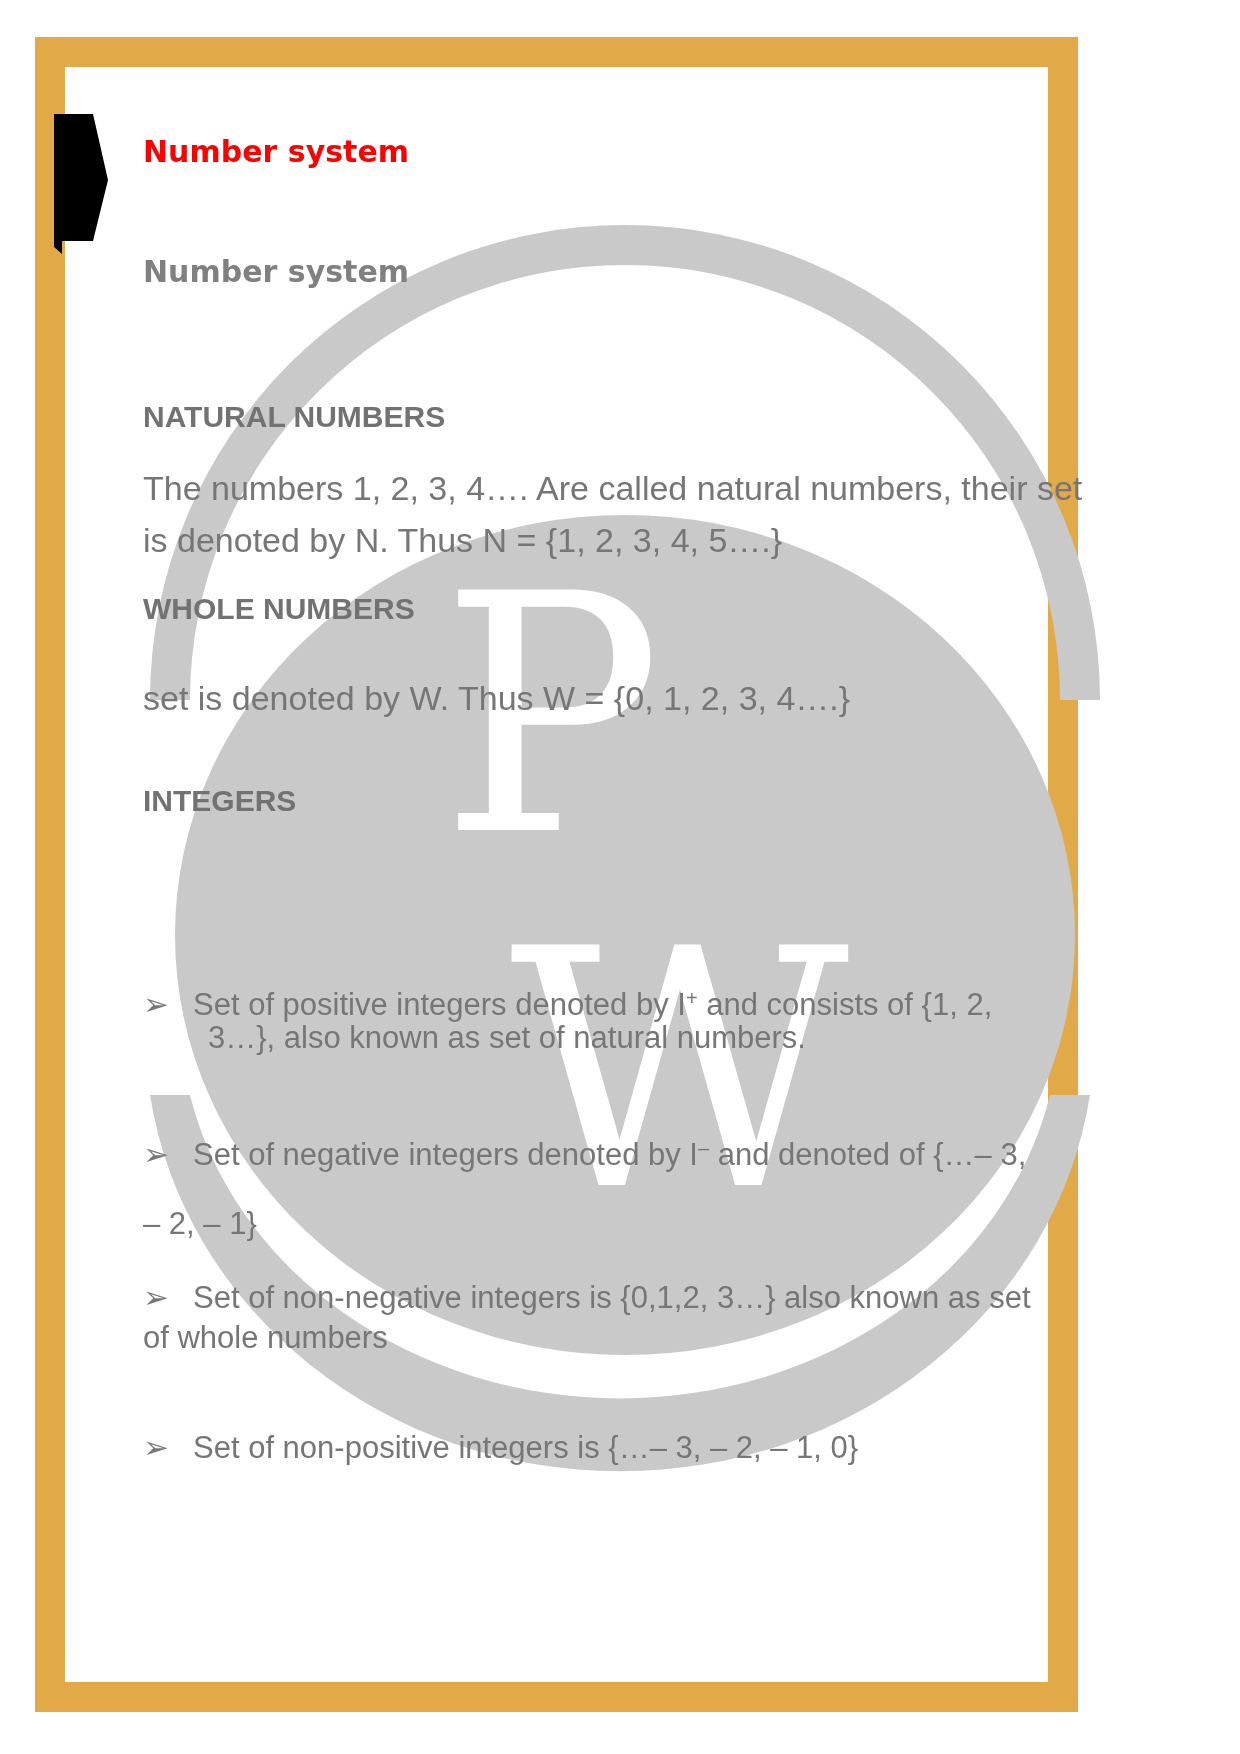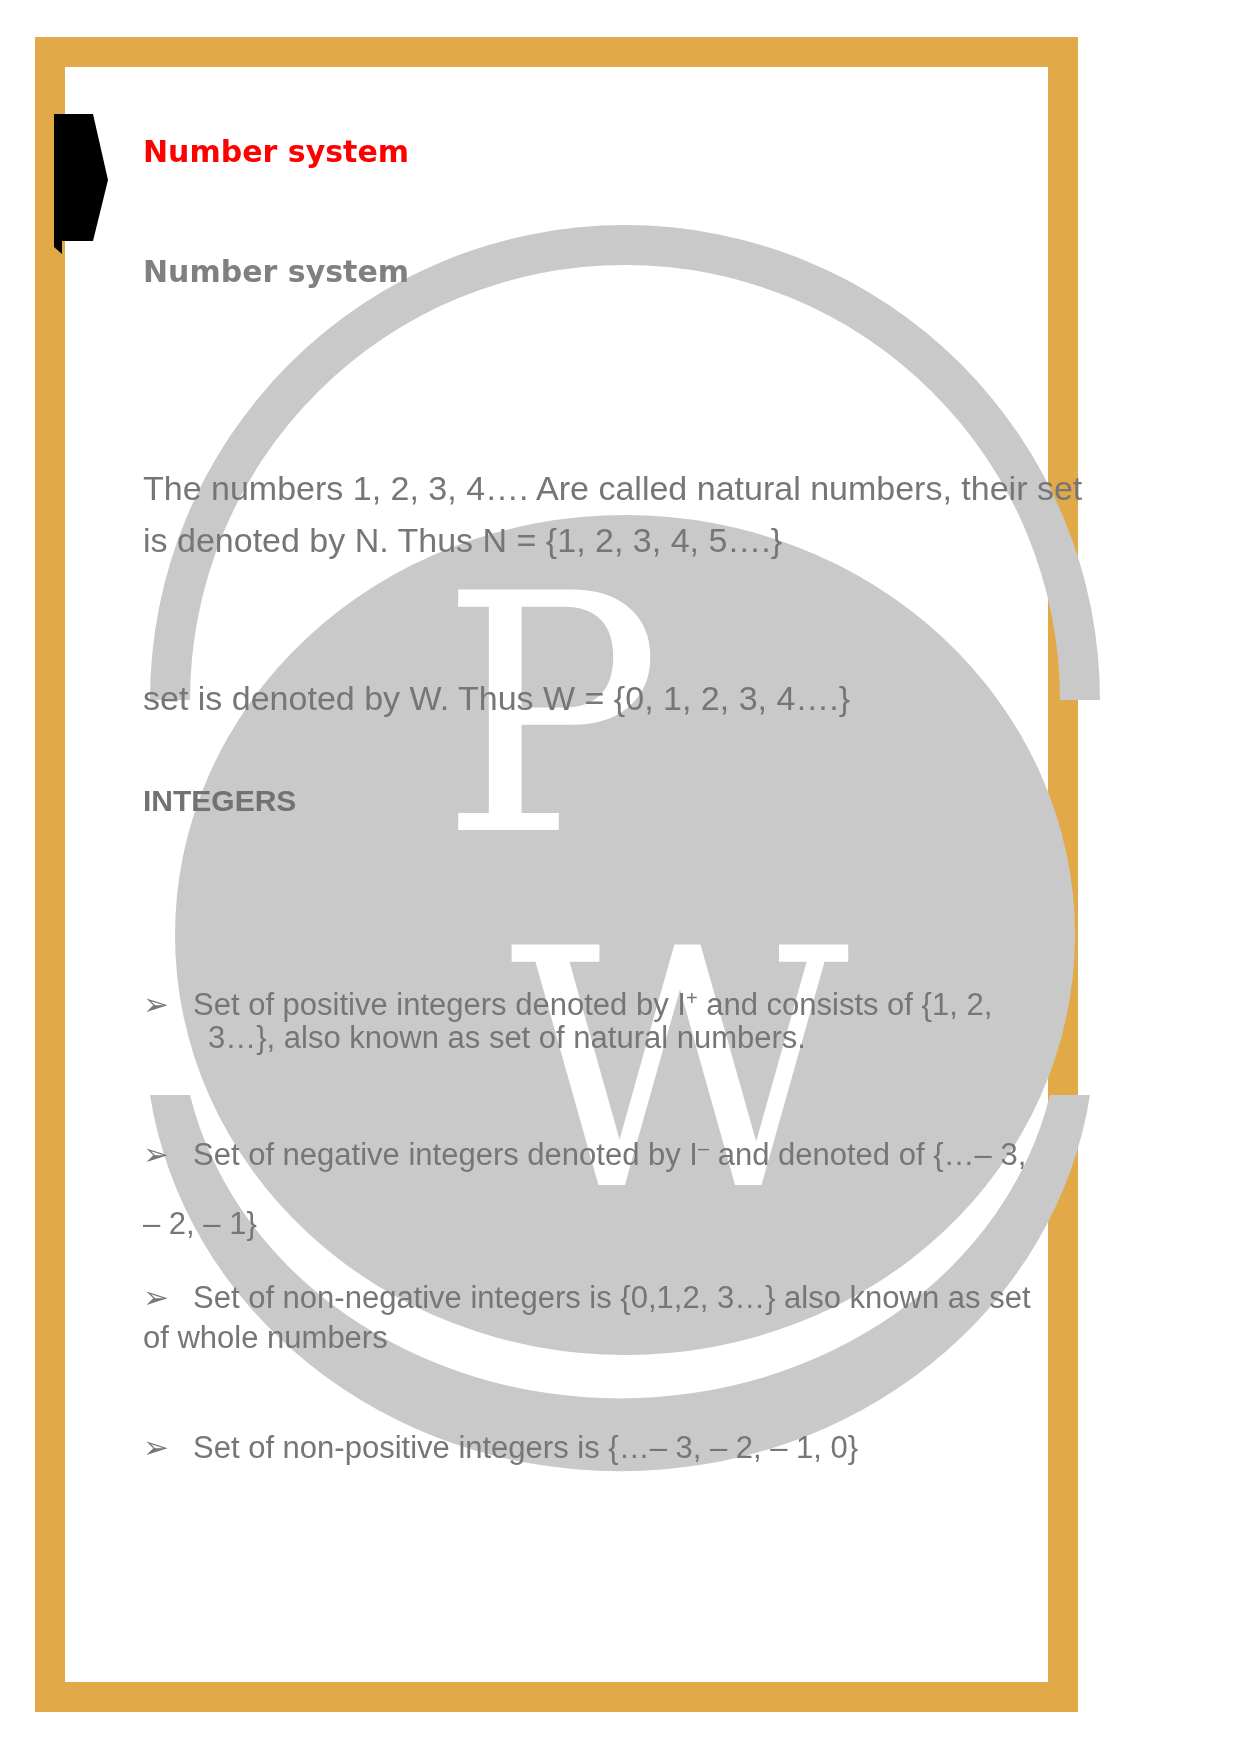--- a/index.html
+++ b/index.html
@@ -39,23 +39,25 @@
 </svg>
 
 <svg class="tab-marker" viewBox="0 0 60 140" xmlns="http://www.w3.org/2000/svg">
   <polygon points="6,0 45,0 60,66 45,127 14,127 14,140 6,133" fill="#000000"></polygon>
 </svg>
 
 <div class="content">
   <div class="t title-red">Number system</div>
   <div class="t title-grey">Number system</div>
 
+  <div class="t heading" style="top:400px;">NATURAL NUMBERS</div>
   <div class="t para" style="top:462px;">The numbers 1, 2, 3, 4…. Are called natural numbers, their set</div>
   <div class="t para" style="top:514px;">is denoted by N. Thus N  = {1, 2, 3, 4, 5….}</div>
 
+  <div class="t heading" style="top:592px;">WHOLE NUMBERS</div>
   <div class="t para" style="top:672px;">set is denoted by W. Thus  W = {0, 1, 2, 3, 4….}</div>
 
   <div class="t heading" style="top:784px;">INTEGERS</div>
 
   <div class="t bullet" style="top:978px;">
     <span class="arrow">➢</span><span>Set of positive integers denoted by I</span><span class="sup">+</span><span> and consists of {1, 2,</span>
   </div>
   <div class="t bullet" style="top:1018px; left:208px;">3…}, also known as set of natural numbers.</div>
 
   <div class="t bullet" style="top:1128px;">

